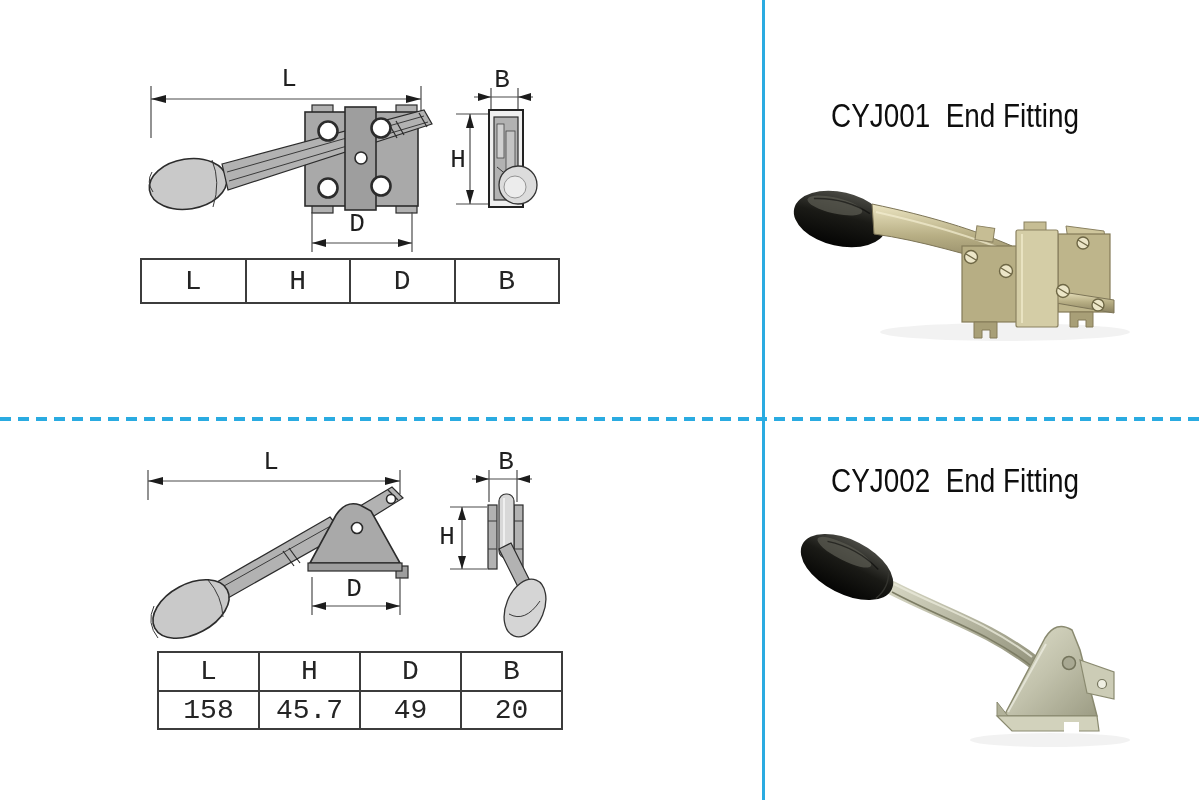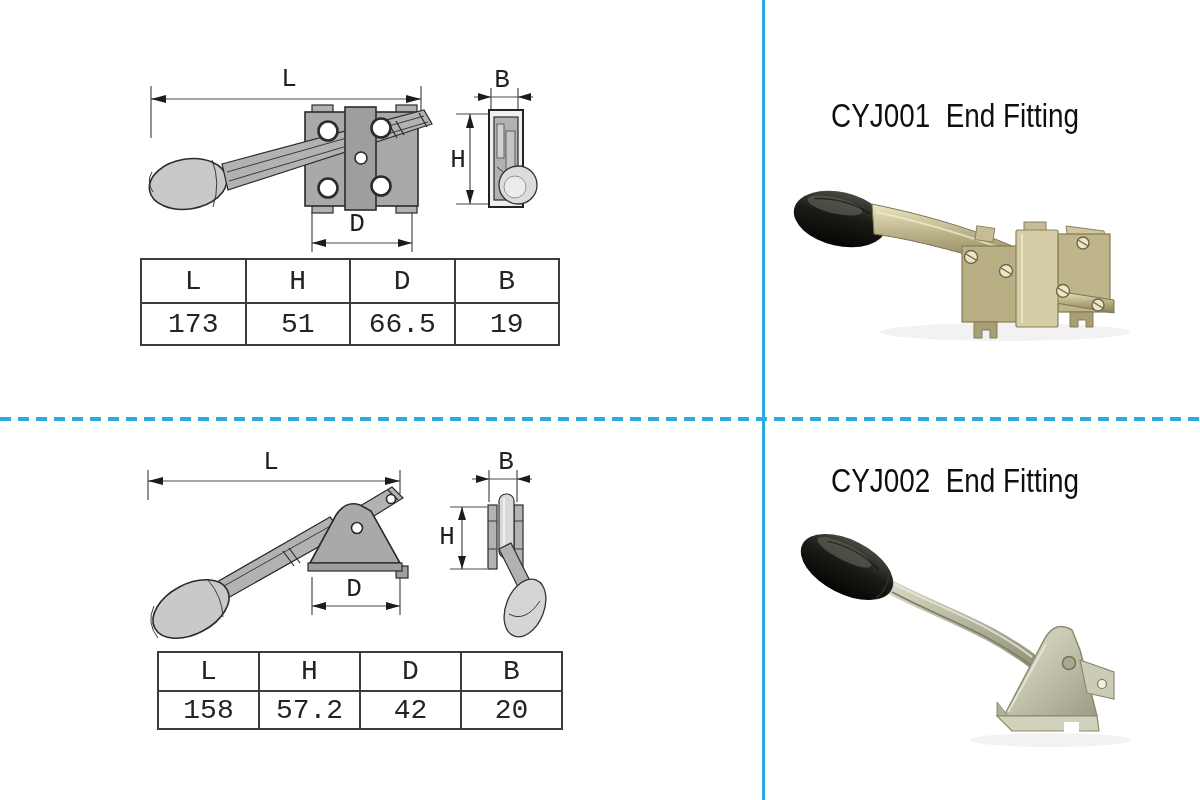--- a/index.html
+++ b/index.html
@@ -145,26 +145,20 @@
   </svg>
 
   <table class="dim-table t1">
     <tbody>
         <tr class="hdr">
       <td>L</td>
       <td>H</td>
       <td>D</td>
       <td>B</td>
     </tr>
-    <tr class="val">
-      <td>173</td>
-      <td>51</td>
-      <td>66.5</td>
-      <td>19</td>
-    </tr>
   </tbody>
     </table>
 
   <div class="title title1">CYJ001  End Fitting</div>
 
   <svg class="abs" style="left:765px;top:0" width="435" height="420" viewBox="765 0 435 420">
     <defs>
       <linearGradient id="g1" x1="0" y1="0" x2="0" y2="1">
         <stop offset="0" stop-color="#4a4a44"></stop>
           <stop offset="0.45" stop-color="#1a1a16"></stop>
@@ -294,22 +288,22 @@
   <table class="dim-table t2">
     <tbody>
         <tr class="hdr">
       <td>L</td>
       <td>H</td>
       <td>D</td>
       <td>B</td>
     </tr>
     <tr class="val">
       <td>158</td>
-      <td>57.2</td>
-      <td>42</td>
+      <td>45.7</td>
+      <td>49</td>
       <td>20</td>
     </tr>
   </tbody>
     </table>
 
   <div class="title title2">CYJ002  End Fitting</div>
 
   <svg class="abs" style="left:765px;top:420px" width="435" height="380" viewBox="765 420 435 380">
     <defs>
       <linearGradient id="g2" x1="0" y1="0" x2="0" y2="1">

